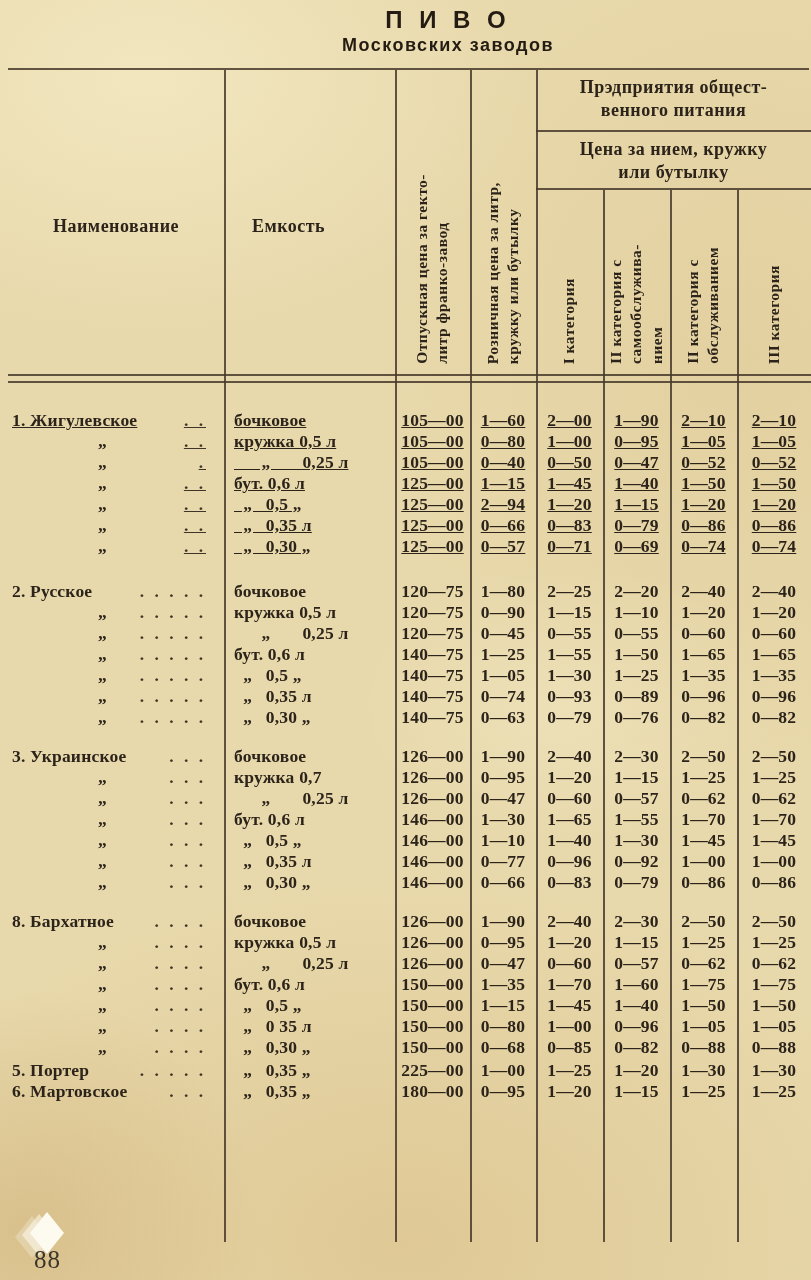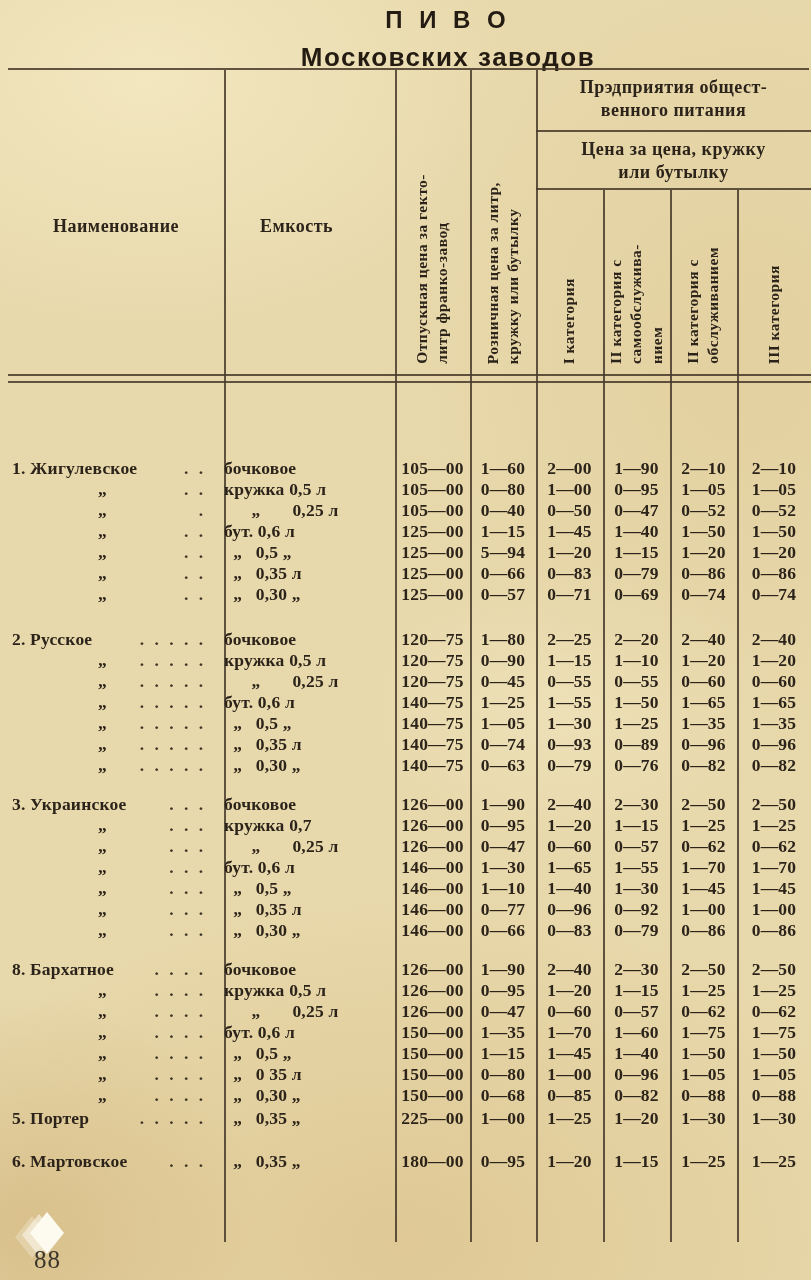--- a/index.html
+++ b/index.html
@@ -11,66 +11,66 @@
       radial-gradient(ellipse 620px 420px at 18% 6%, rgba(255,247,215,.45), rgba(255,247,215,0) 62%),
       radial-gradient(ellipse 540px 640px at 92% 28%, rgba(213,185,128,.28), rgba(213,185,128,0) 70%),
       radial-gradient(ellipse 760px 520px at 50% 97%, rgba(208,173,112,.38), rgba(208,173,112,0) 72%),
       radial-gradient(ellipse 340px 340px at 3% 96%, rgba(198,164,104,.42), rgba(198,164,104,0) 70%),
       radial-gradient(ellipse 300px 200px at 70% 55%, rgba(255,248,220,.25), rgba(255,248,220,0) 70%);
   }
   
   .title{position:absolute;top:6px;left:128px;width:640px;text-align:center;
          font-family:"Liberation Sans",sans-serif;font-weight:bold;color:#241c12;}
   .t1{font-size:24px;letter-spacing:5px;}
-  .t2{font-size:26px;letter-spacing:1.5px;margin-top:8px;}
+  .t2{font-size:18px;letter-spacing:1.5px;margin-top:1px;}
   
   .table{position:absolute;left:8px;top:68px;width:803px;height:1174px;}
   .hline,.vline{position:absolute;background:#46392a;opacity:.85;}
   .top-rule{left:0;right:2px;top:0;height:2px;}
   .catering-rule{left:528px;right:0;top:62px;height:2px;}
   .price-rule{left:528px;right:0;top:120px;height:2px;}
   .dbl1{left:0;right:0;top:306px;height:2px;}
   .dbl2{left:0;right:0;top:313px;height:2px;}
   .vline{width:2px;top:2px;bottom:0;}
   .v1{left:216px;}  .v2{left:387px;} .v3{left:462px;} .v4{left:528px;}
   .v5{left:595px;top:122px;} .v6{left:662px;top:122px;} .v7{left:729px;top:122px;}
   
   .hcell{position:absolute;text-align:center;font-weight:bold;font-size:18px;letter-spacing:.5px;}
   .h-name{left:0;top:148px;width:216px;}
-  .h-cap{left:220px;top:148px;width:137px;}
+  .h-cap{left:212px;top:148px;width:137px;}
   .h-catering{left:528px;top:8px;width:275px;white-space:pre-line;line-height:1.3;}
   .h-catprice{left:528px;top:70px;width:275px;white-space:pre-line;line-height:1.3;}
   .vcell{position:absolute;display:flex;justify-content:center;}
   .v-factory{left:387px;top:14px;width:75px;height:282px;}
   .v-retail{left:462px;top:14px;width:66px;height:282px;}
   .v-cat{top:124px;height:172px;}
   .v-cat1{left:528px;width:67px;}
   .v-cat2s{left:595px;width:67px;}
   .v-cat2{left:662px;width:67px;}
   .v-cat3{left:729px;width:74px;}
   .vtext{writing-mode:vertical-rl;transform:rotate(180deg);white-space:pre-line;
          font-size:15.5px;font-weight:bold;line-height:1.32;letter-spacing:.5px;
          margin-top:auto;padding-bottom:4px;text-align:left;}
   
   .tbody{position:absolute;left:0;top:322px;width:803px;}
   .group{}
-  .group:nth-child(1){margin-top:68px;}
+  .group:nth-child(1){margin-top:20px;text-decoration:underline;}
   .group:nth-child(2){margin-top:24px;}
   .group:nth-child(3){margin-top:18px;}
   .group:nth-child(4){margin-top:18px;}
   .group:nth-child(5){margin-top:2px;}
-  .group:nth-child(6){margin-top:22px;}
+  .group:nth-child(6){}
   .brow{display:grid;grid-template-columns:216px 171px 75px 66px 67px 67px 67px 74px;
         height:21px;align-items:center;font-size:17.5px;font-weight:bold;letter-spacing:.2px;}
   .cname{display:flex;justify-content:space-between;align-items:center;
          padding:0 18px 0 4px;overflow:hidden;}
   .nm{white-space:pre;}
   .nm.ditto{padding-left:86px;}
   .dots{letter-spacing:3px;opacity:.9;white-space:pre;}
-  .ccap{white-space:pre;overflow:hidden;}
+  .ccap{white-space:pre;padding-left:10px;overflow:hidden;}
   .cval{text-align:center;white-space:nowrap;}
   
   .diamond{position:absolute;width:34px;height:42px;
            clip-path:polygon(50% 0,100% 50%,50% 100%,0 50%);background:#fdfaf0;}
   .d-main{left:30px;top:1212px;}
   .d-g1{left:22px;top:1214px;opacity:.55;}
   .d-g2{left:15px;top:1216px;opacity:.28;}
   .pagenum{position:absolute;left:22px;top:1246px;font-size:25px;color:#3b352b;letter-spacing:1px;margin-left:12px;}
 </style>
 </head>
@@ -95,21 +95,21 @@
     <div class="vline v3"></div>
     <div class="vline v4"></div>
     <div class="vline v5"></div>
     <div class="vline v6"></div>
     <div class="vline v7"></div>
 
     <div class="hcell h-name">Наименование</div>
     <div class="hcell h-cap">Емкость</div>
     <div class="hcell h-catering">Прэдприятия общест-
 венного питания</div>
-    <div class="hcell h-catprice">Цена за цена, кружку
+    <div class="hcell h-catprice">Цена за нием, кружку
 или бутылку</div>
 
     <div class="vcell v-factory">
       <div class="vtext">Отпускная цена за гекто-
 литр франко-завод</div>
     </div>
     <div class="vcell v-retail">
       <div class="vtext">Розничная цена за литр,
 кружку или бутылку</div>
     </div>
@@ -183,21 +183,21 @@
             <div class="cell cval">1—50</div>
             <div class="cell cval">1—50</div>
           </div>
           <div class="brow">
             <div class="cell cname">
               <div class="nm ditto">„</div>
               <div class="dots">. .</div>
             </div>
             <div class="cell ccap">  „   0,5 „</div>
             <div class="cell cval">125—00</div>
-            <div class="cell cval">5—94</div>
+            <div class="cell cval">2—94</div>
             <div class="cell cval">1—20</div>
             <div class="cell cval">1—15</div>
             <div class="cell cval">1—20</div>
             <div class="cell cval">1—20</div>
           </div>
           <div class="brow">
             <div class="cell cname">
               <div class="nm ditto">„</div>
               <div class="dots">. .</div>
             </div>

